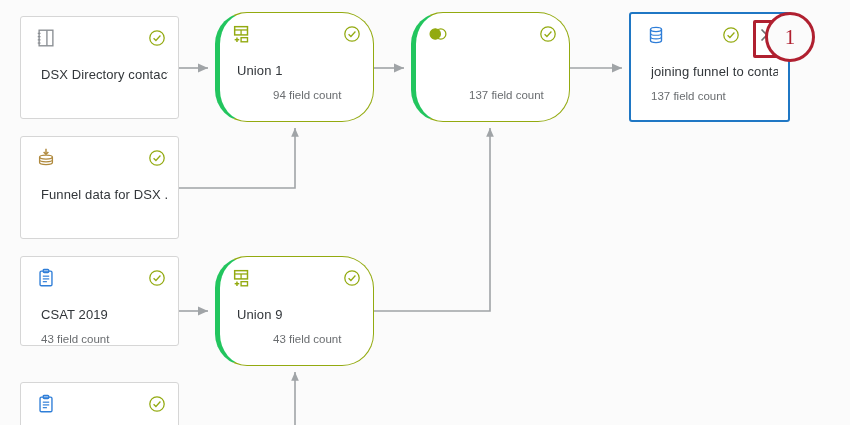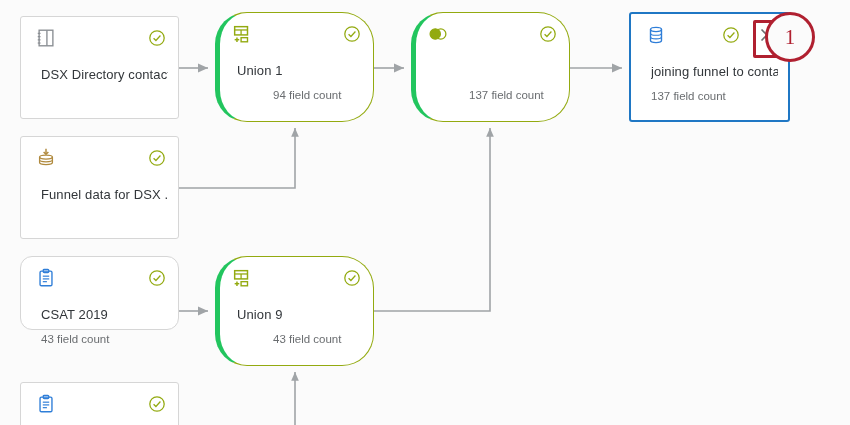--- a/index.html
+++ b/index.html
@@ -45,21 +45,21 @@
   .node.accent-green .title{left:17px;}
   .node .sub{
     position:absolute;left:20px;right:10px;top:76px;
     font-size:11.5px;color:#6a6d70;white-space:nowrap;overflow:hidden;
   }
   .node.accent-green .sub{left:17px;margin-left:36px;}
 
   
   #node-dsx      {left:20px; top:16px;  width:159px;height:103px;}
   #node-funnel   {left:20px; top:136px; width:159px;height:103px;}
-  #node-csat     {left:20px; top:256px; width:159px;height:74px;border-radius:12px;}
+  #node-csat     {left:20px; top:256px; width:159px;height:90px;}
   #node-partial  {left:20px; top:382px; width:159px;height:60px;}
   #node-union1   {left:215px;top:12px;  width:159px;height:110px;}
   #node-union2   {left:215px;top:256px; width:159px;height:110px;}
   #node-join     {left:411px;top:12px;  width:159px;height:110px;}
   #node-target   {left:629px;top:12px;  width:161px;height:110px;}
 
   
   #annot-box{
     position:absolute;left:753px;top:20px;width:36px;height:32px;
     border:3px solid #b02030;border-radius:2px;background:transparent;z-index:5;

